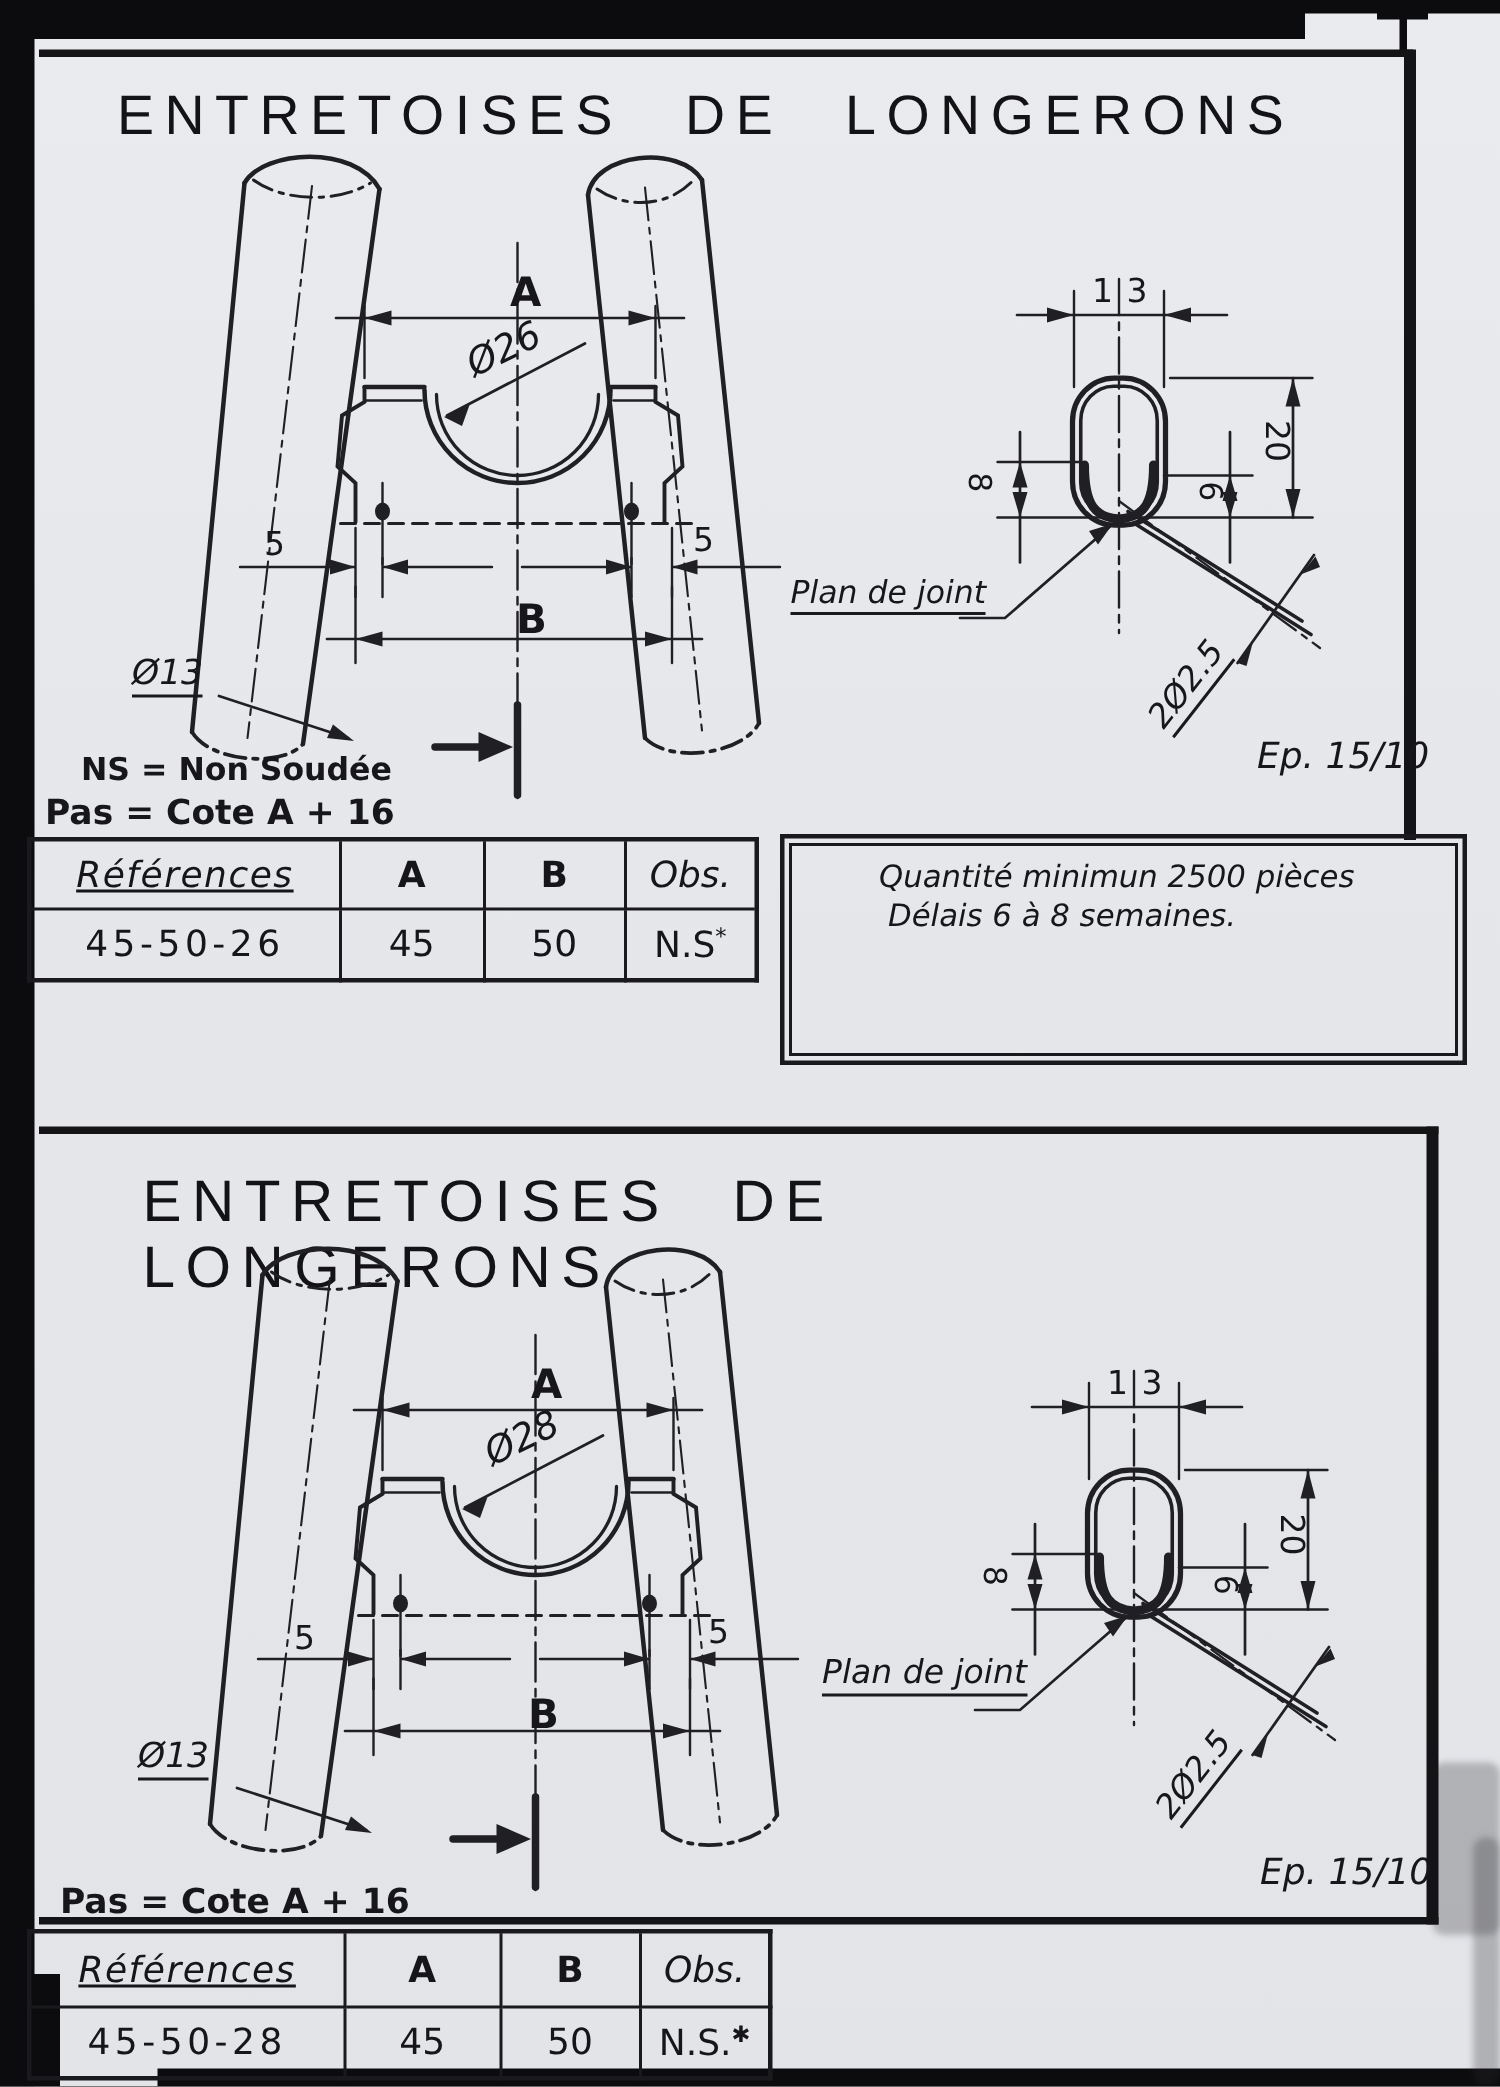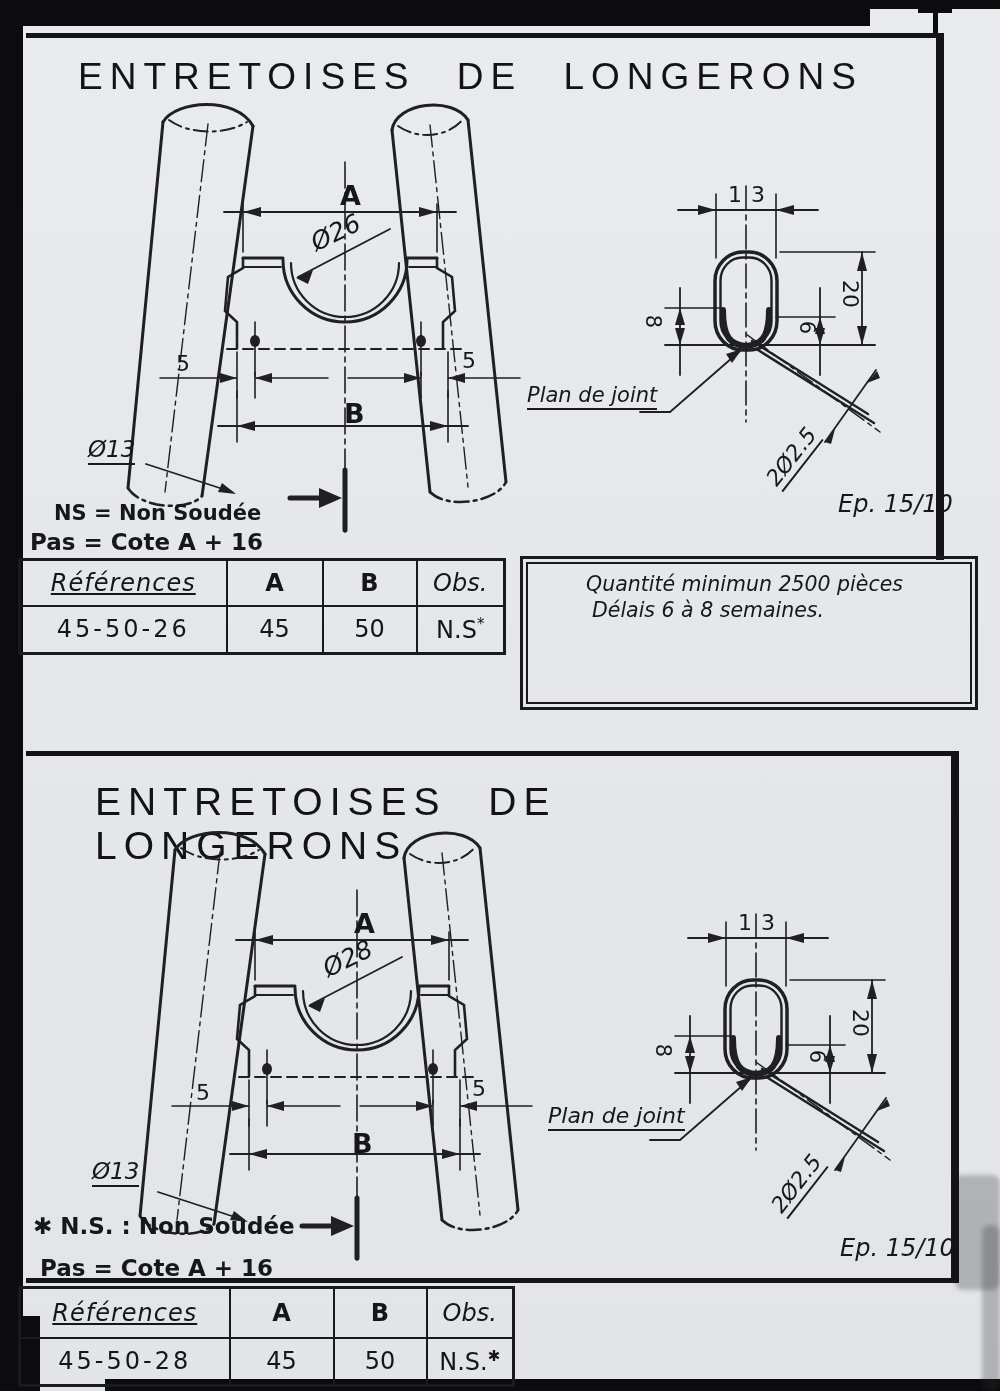--- a/index.html
+++ b/index.html
@@ -282,21 +282,20 @@
       </g>
     </svg>
     <span class="lbl" style="left:738px;top:912px;width:40px;text-align:center;font-size:22px;letter-spacing:9px;">13</span>
     <span class="lbl rot90" style="left:846px;top:1012px;font-size:22px;">20</span>
     <span class="lbl rot90" style="left:656px;top:1040px;font-size:21px;">8</span>
     <span class="lbl rot90" style="left:810px;top:1046px;font-size:21px;">6</span>
     <span class="lbl hand under" style="left:548px;top:1105px;font-size:22px;">Plan de joint</span>
     <span class="lbl hand under" style="left:765px;top:1172px;font-size:22px;transform:rotate(-52deg);">2Ø2.5</span>
     <span class="lbl hand" style="left:840px;top:1236px;font-size:24px;">Ep. 15/10</span>
 
-    <span class="lbl" style="left:33px;top:1215px;font-size:23px;font-weight:bold;">✱ N.S. : Non Soudée</span>
     <span class="lbl" style="left:40px;top:1257px;font-size:23px;font-weight:bold;">Pas = Cote A + 16</span>
 
     <table class="spec" style="left:18px;top:1286px;z-index:3;">
       <colgroup>
           <col style="width:210px">
           <col style="width:104px">
           <col style="width:93px">
           <col style="width:87px">
         </colgroup>
       <tbody>

